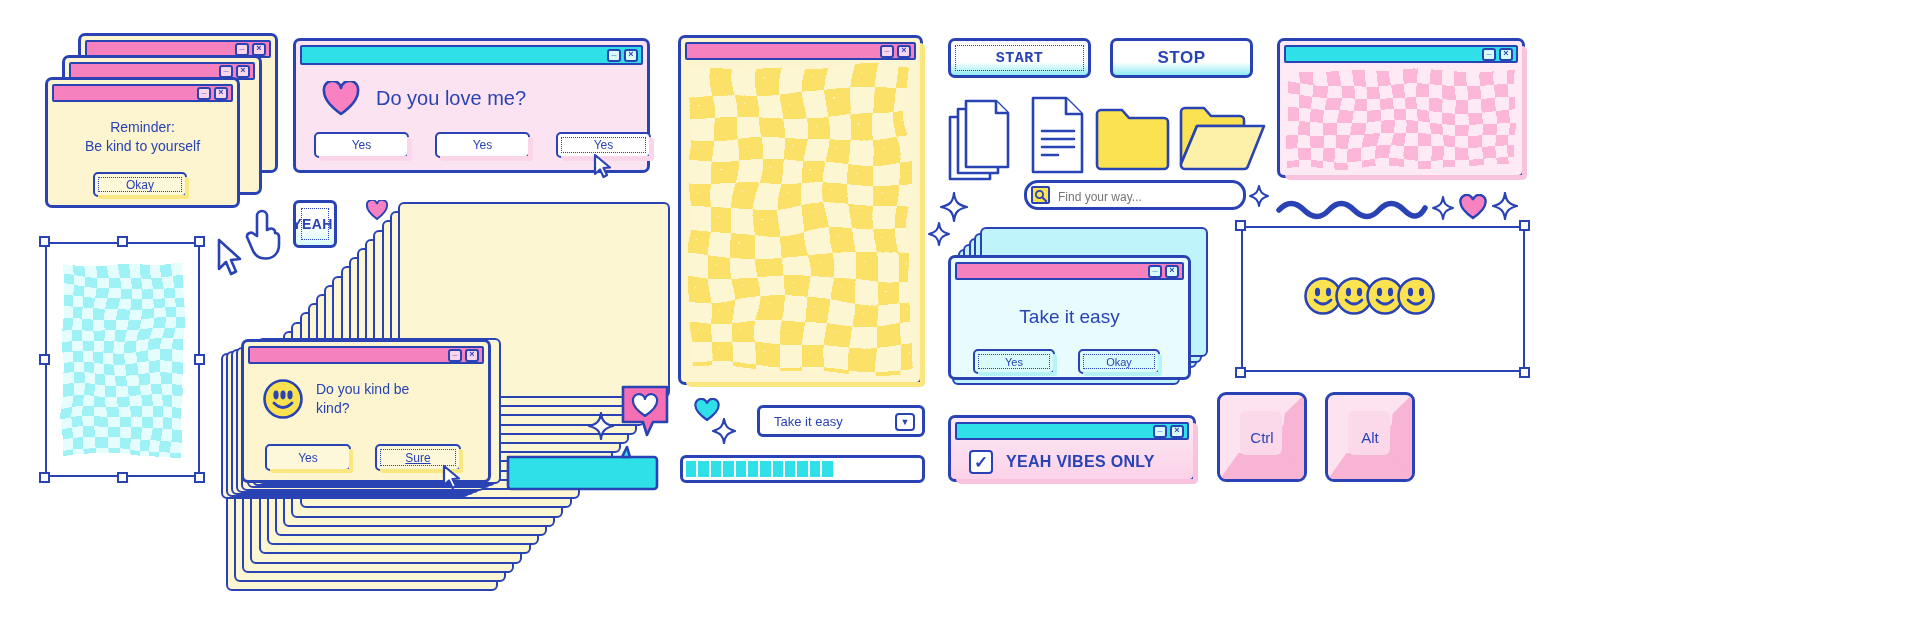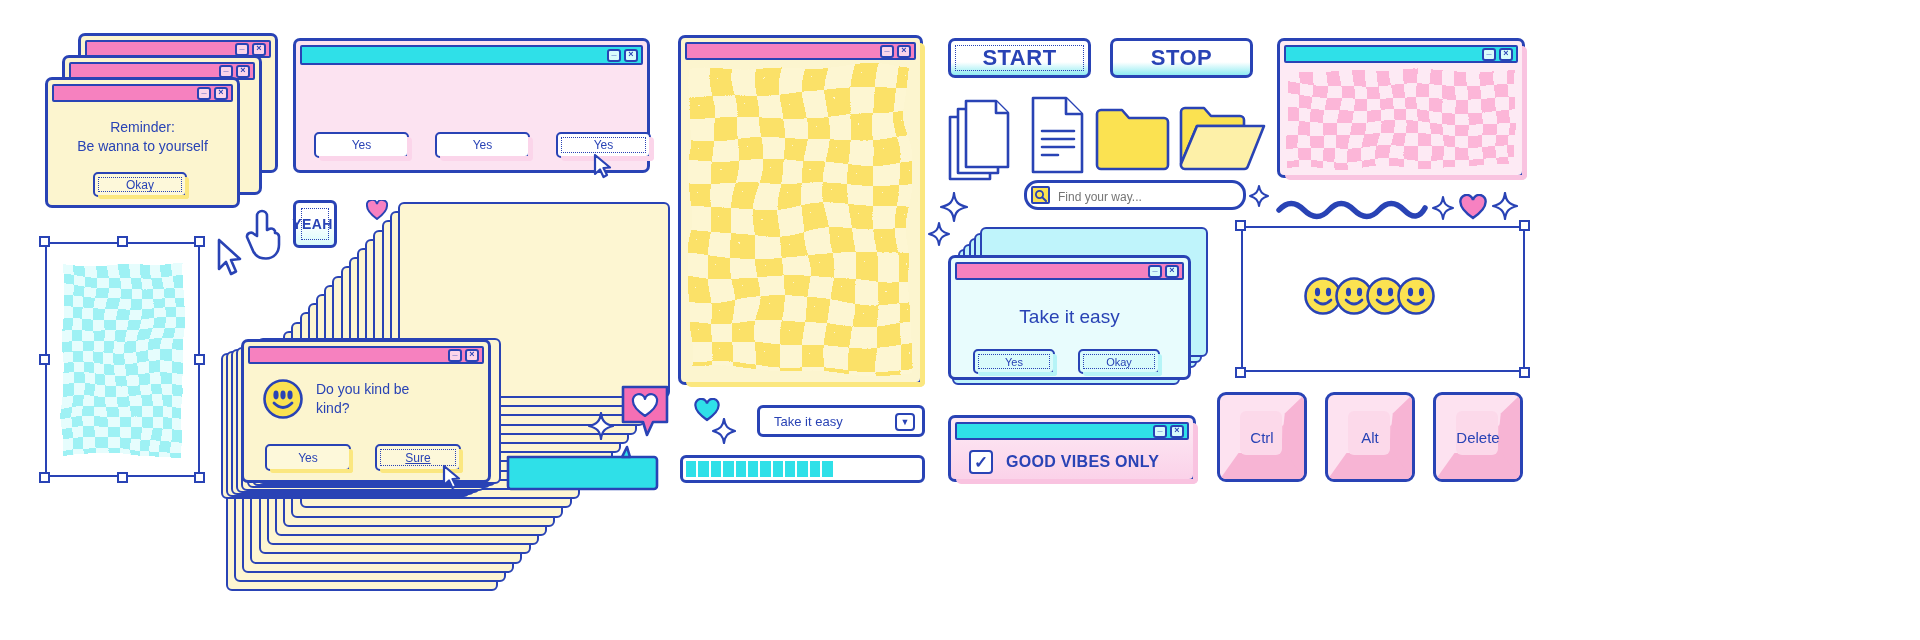--- a/index.html
+++ b/index.html
@@ -190,39 +190,45 @@
       <div class="titlebar tb-pink">
         <div class="tbtn pinkbg min">
             <span class="glyph">_</span>
           </div>
         <div class="tbtn pinkbg">
             <span class="glyph">×</span>
           </div>
       </div>
       <div style="text-align:center;margin-top:16px;line-height:1.35;font-size:14px;">
         <div>Reminder:</div>
-        <div>Be wanna to yourself</div>
+        <div>Be kind to yourself</div>
       </div>
       <div class="btn" style="position:absolute;left:45px;top:92px;width:94px;height:25px;background:var(--yellow-pale);">
         <span class="dashed"></span>
         <span style="font-size:12px;z-index:2;">Okay</span>
         <span style="position:absolute;right:-4px;top:3px;bottom:-4px;width:4px;background:var(--yellow);border-radius:0 3px 3px 0;"></span>
         <span style="position:absolute;left:3px;right:-4px;bottom:-4px;height:4px;background:var(--yellow);border-radius:0 0 3px 3px;"></span>
       </div>
     </div>
   </div>
 
   <div class="win" style="left:293px;top:38px;width:357px;height:135px;background:var(--pink-pale);">
     <div class="titlebar tb-cyan" style="height:20px;">
       <div class="tbtn cyanbg min">
           <span class="glyph">_</span>
         </div>
       <div class="tbtn cyanbg">
           <span class="glyph">×</span>
         </div>
+    </div>
+    <div style="display:flex;align-items:center;gap:16px;margin:16px 0 0 22px;">
+      <svg width="38" height="35" viewBox="0 0 38 35">
+        <path d="M19 33 C5 23 2 15 2 10 A8.5 8.5 0 0 1 19 7 A8.5 8.5 0 0 1 36 10 C36 15 33 23 19 33 Z" fill="#f781c1" stroke="#2943b5" stroke-width="2.6" stroke-linejoin="round"></path>
+      </svg>
+      <span class="txt" style="font-size:20px;">Do you love me?</span>
     </div>
     <div style="position:absolute;left:18px;top:91px;display:flex;gap:26px;">
       <div class="btn btn-shadow-pink" style="width:95px;height:26px;">
         <span style="font-size:12px;z-index:2;">Yes</span>
       </div>
       <div class="btn btn-shadow-pink" style="width:95px;height:26px;">
         <span style="font-size:12px;z-index:2;">Yes</span>
       </div>
       <div class="btn btn-shadow-pink" style="width:95px;height:26px;">
         <span class="dashed"></span>
@@ -421,24 +427,24 @@
         <div style="flex: 1 1 auto; background: transparent;"></div>
         <div style="flex: 1 1 auto; background: transparent;"></div>
         <div style="flex: 1 1 auto; background: transparent;"></div>
         <div style="flex: 1 1 auto; background: transparent;"></div>
         <div style="flex: 1 1 auto; background: transparent;"></div>
       </div>
   </div>
 
   <div class="abs" style="left:948px;top:38px;width:143px;height:40px;border:3px solid var(--ink);border-radius:7px;background:linear-gradient(180deg,#ffffff 0%,#ffffff 62%,#8fecf2 100%);">
     <span style="position:absolute;inset:4px;border:1.8px dotted var(--ink);"></span>
-    <span style="position:absolute;inset:0;display:flex;align-items:center;justify-content:center;font-size:22px;font-weight:700;letter-spacing:.5px;">START</span>
+    <span style="position:absolute;inset:0;display:flex;align-items:center;justify-content:center;font-size:15px;font-weight:700;letter-spacing:.5px;font-family:Liberation Mono, monospace;">START</span>
   </div>
   <div class="abs" style="left:1110px;top:38px;width:143px;height:40px;border:3px solid var(--ink);border-radius:7px;background:linear-gradient(180deg,#ffffff 0%,#ffffff 62%,#8fecf2 100%);">
-    <span style="position:absolute;inset:0;display:flex;align-items:center;justify-content:center;font-size:22px;font-weight:700;letter-spacing:.5px;">STOP</span>
+    <span style="position:absolute;inset:0;display:flex;align-items:center;justify-content:center;font-size:17px;font-weight:700;letter-spacing:.5px;">STOP</span>
   </div>
 
   <svg width="78" height="90" viewBox="0 0 78 90" style="position:absolute;left:946px;top:95px;">
     <path d="M4 22 H44 V84 H4 Z" fill="#ffffff" stroke="#2943b5" stroke-width="2.6" stroke-linejoin="round"></path>
     <path d="M12 14 H52 V78 H12 Z" fill="#ffffff" stroke="#2943b5" stroke-width="2.6" stroke-linejoin="round"></path>
     <path d="M20 6 H50 L62 18 V72 H20 Z" fill="#ffffff" stroke="#2943b5" stroke-width="2.6" stroke-linejoin="round"></path>
     <path d="M50 6 L50 18 L62 18" fill="#ffffff" stroke="#2943b5" stroke-width="2.6" stroke-linejoin="round"></path>
   </svg>
   <svg width="56" height="80" viewBox="0 0 56 80" style="position:absolute;left:1030px;top:95px;">
     <path d="M3 3 H36 L52 19 V77 H3 Z" fill="#ffffff" stroke="#2943b5" stroke-width="2.6" stroke-linejoin="round"></path>
@@ -508,21 +514,21 @@
           <span class="glyph">_</span>
         </div>
       <div class="tbtn cyanbg">
           <span class="glyph">×</span>
         </div>
     </div>
     <div style="display:flex;align-items:center;gap:13px;margin:10px 0 0 14px;">
       <div style="width:24px;height:24px;border:2.6px solid var(--ink);border-radius:4px;background:#fff;display:flex;align-items:center;justify-content:center;font-size:17px;font-weight:700;">
         <span>✓</span>
       </div>
-      <span style="font-size:16px;font-weight:700;letter-spacing:.3px;">GOOD VIBES ONLY</span>
+      <span style="font-size:16px;font-weight:700;letter-spacing:.3px;">YEAH VIBES ONLY</span>
     </div>
     <span style="position:absolute;right:-5px;top:5px;bottom:-5px;width:5px;background:#f9c3e0;border-radius:0 5px 5px 0;"></span>
     <span style="position:absolute;left:5px;right:-5px;bottom:-5px;height:5px;background:#f9c3e0;border-radius:0 0 5px 5px;"></span>
   </div>
 
   <div class="win" style="left:1277px;top:38px;width:248px;height:140px;background:#fdeaf4;">
     <div class="titlebar tb-cyan">
       <div class="tbtn cyanbg min">
           <span class="glyph">_</span>
         </div>
@@ -587,20 +593,14 @@
     <div class="bevelB"></div>
     <div class="inner"></div>
     <div class="lbl">Alt</div>
   </div>
   <div class="keycap" style="left:1217px;top:392px;">
     <div class="bevelR"></div>
     <div class="bevelB"></div>
     <div class="inner"></div>
     <div class="lbl">Ctrl</div>
   </div>
-  <div class="keycap" style="left:1433px;top:392px;">
-    <div class="bevelR"></div>
-    <div class="bevelB"></div>
-    <div class="inner"></div>
-    <div class="lbl">Delete</div>
-  </div>
 
 </div>
 
 </body></html>

